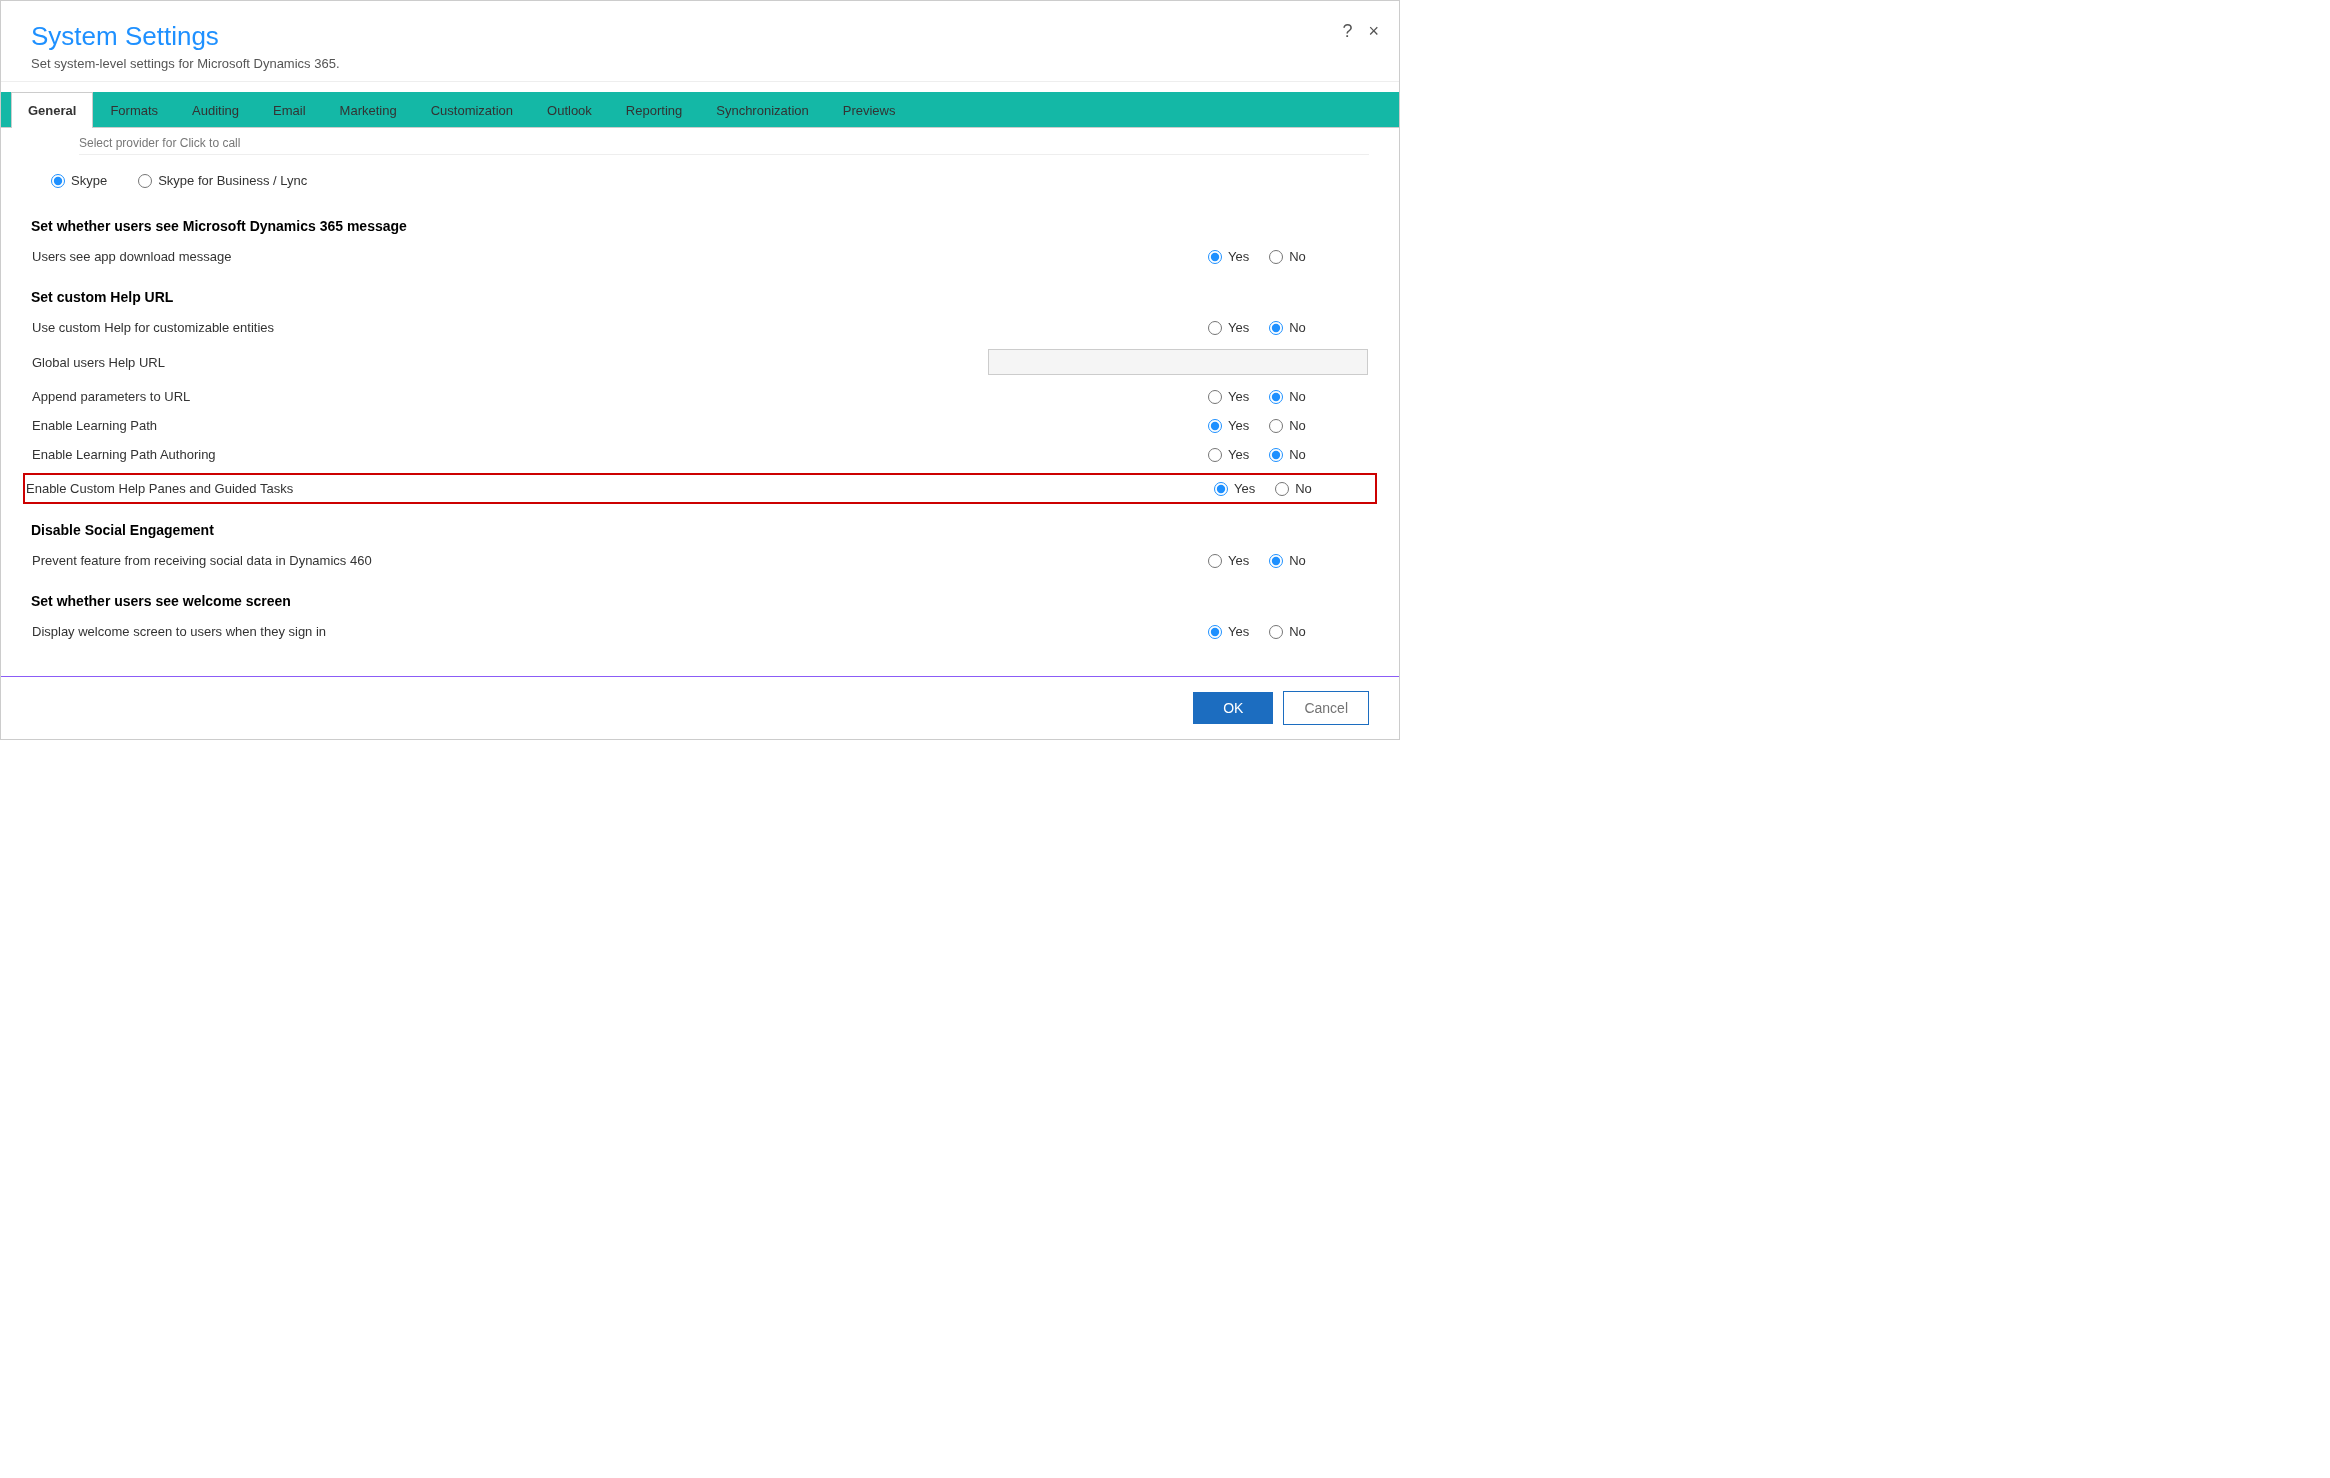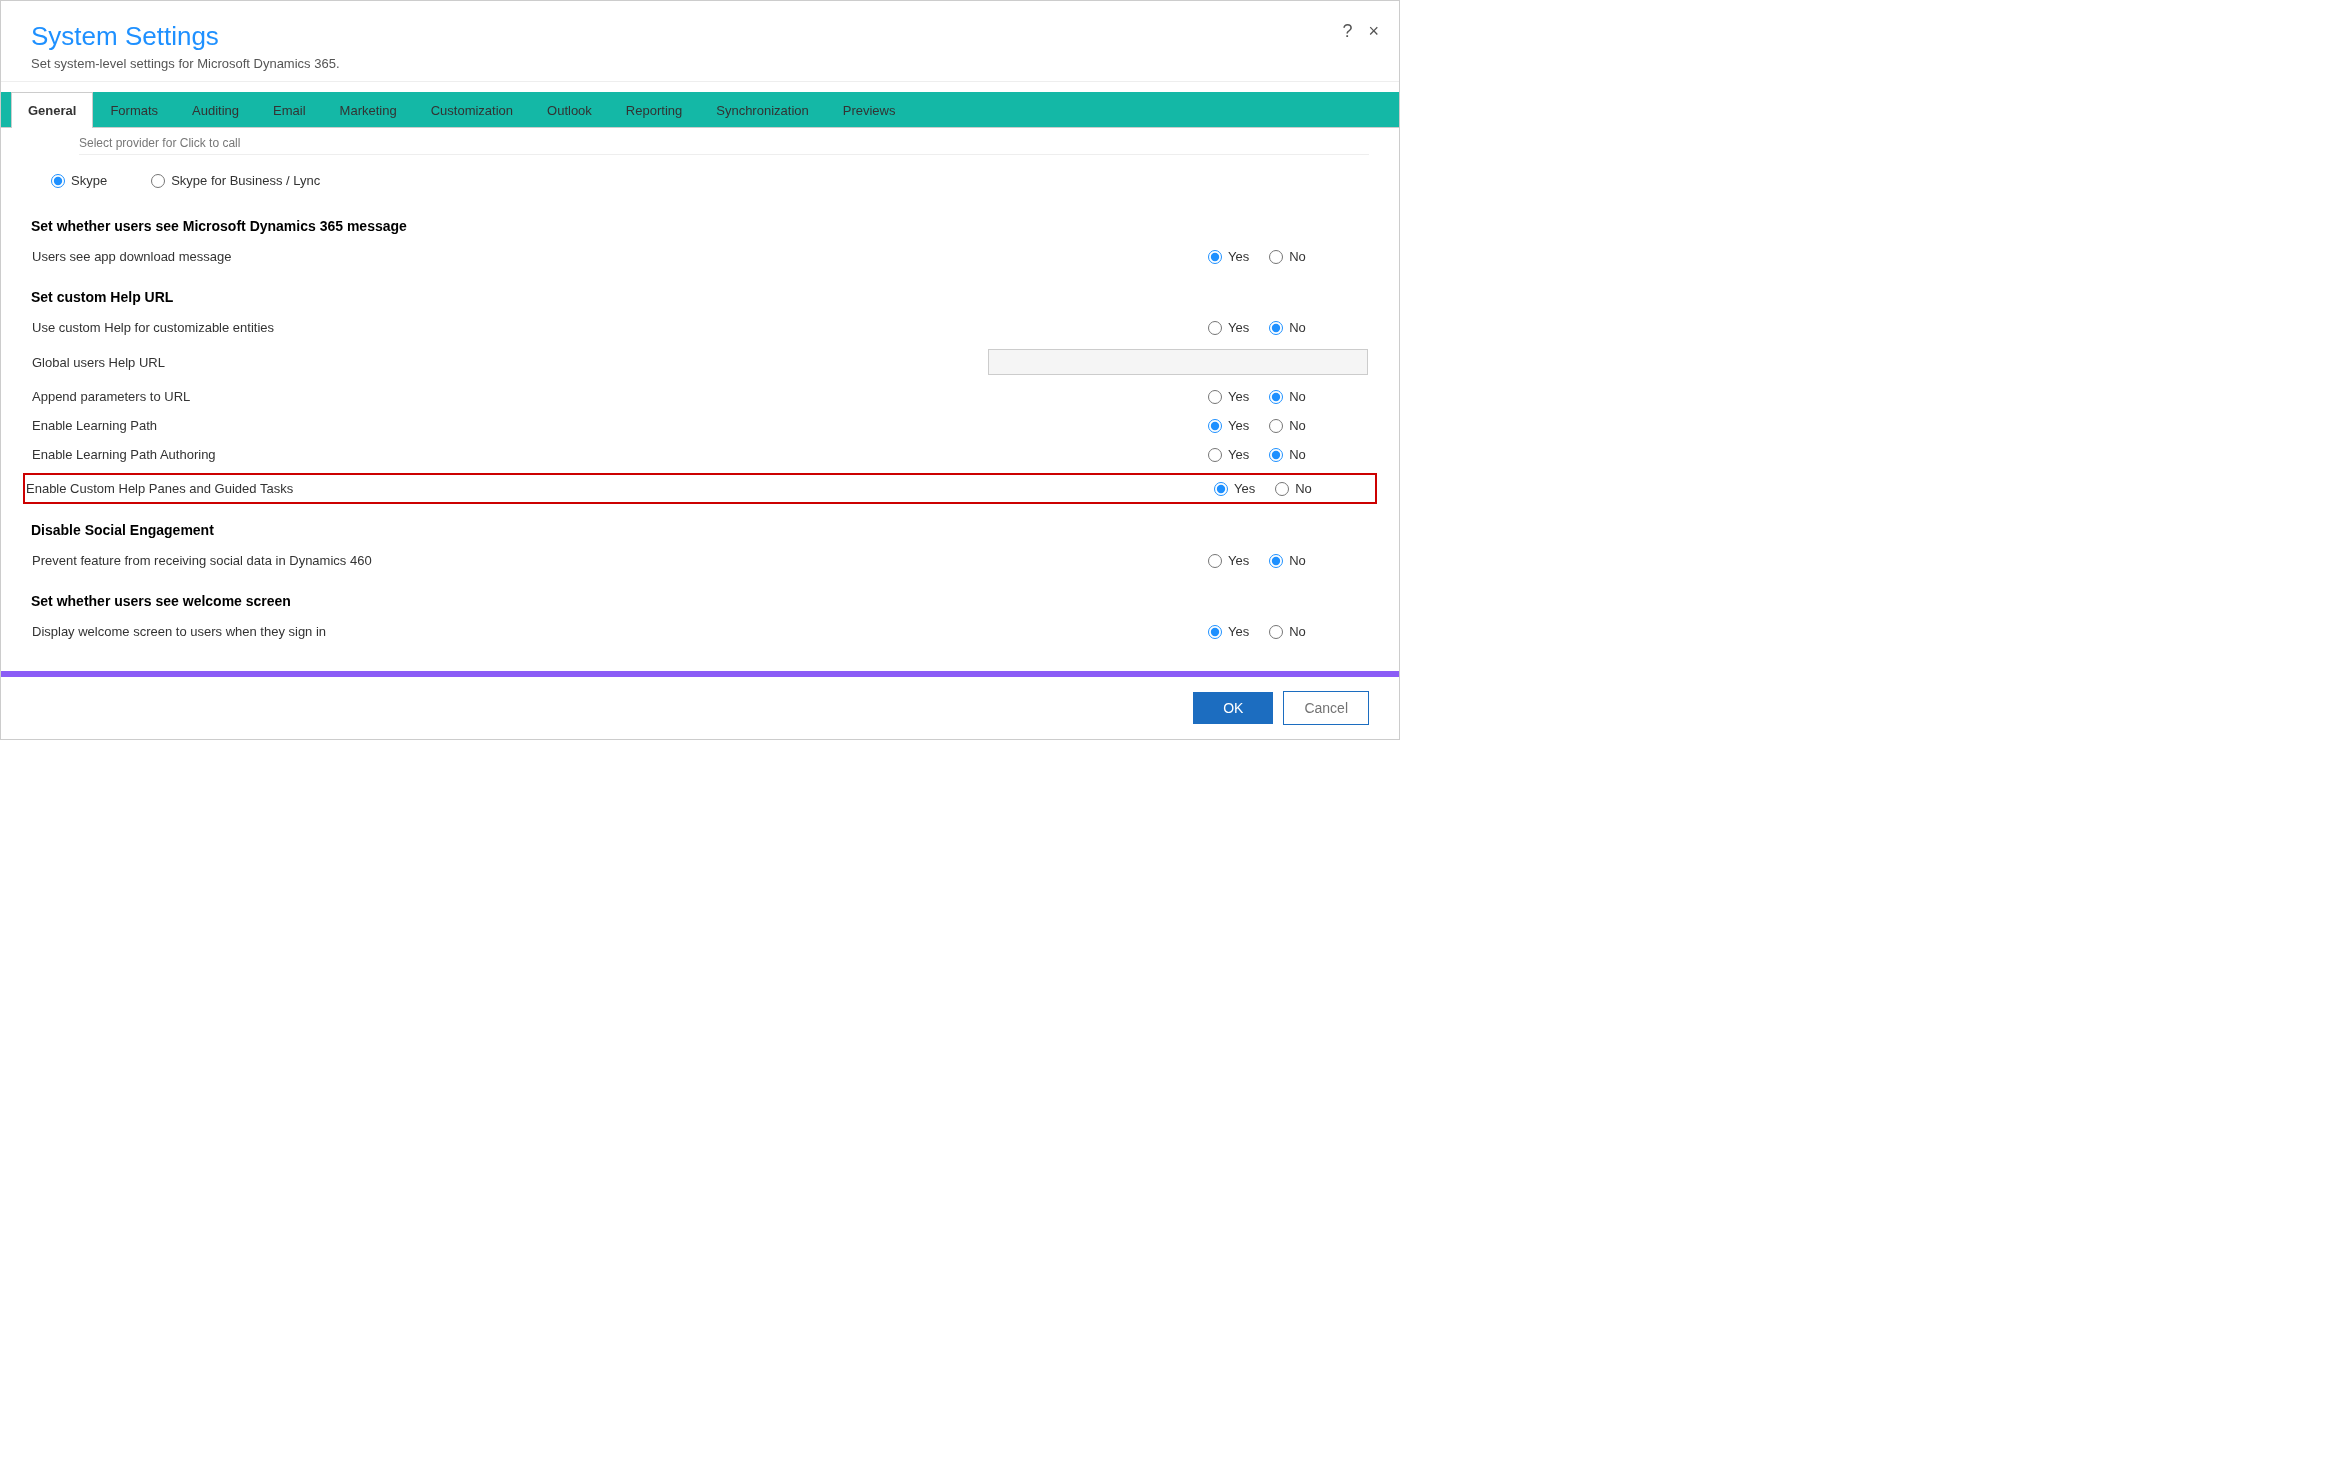--- a/index.html
+++ b/index.html
@@ -73,21 +73,21 @@
       font-size: 12px;
       color: #777;
       padding: 8px 0 4px 0;
       border-bottom: 1px solid #eee;
       margin-bottom: 10px;
       margin-left: 48px;
     }
     .provider-row {
       display: flex;
       align-items: center;
-      gap: 44px;
+      gap: 31px;
       padding: 8px 0 12px 20px;
     }
     .radio-option {
       display: flex;
       align-items: center;
       gap: 6px;
       font-size: 13px;
     }
     .section-heading {
       font-weight: 700;
@@ -131,21 +131,21 @@
     }
     .radio-label {
       font-size: 13px;
       color: #333;
     }
     .dialog-footer {
       display: flex;
       justify-content: flex-end;
       align-items: center;
       padding: 14px 30px;
-      border-top: 6px solid #8b5cf6;
+      border-top: 1px solid #8b5cf6;
       gap: 10px;
       position: absolute;
       bottom: 0;
       right: 0;
       left: 0;
       background: #fff;
     }
     .btn-ok {
       background: #1c6dc0;
       color: #fff;

